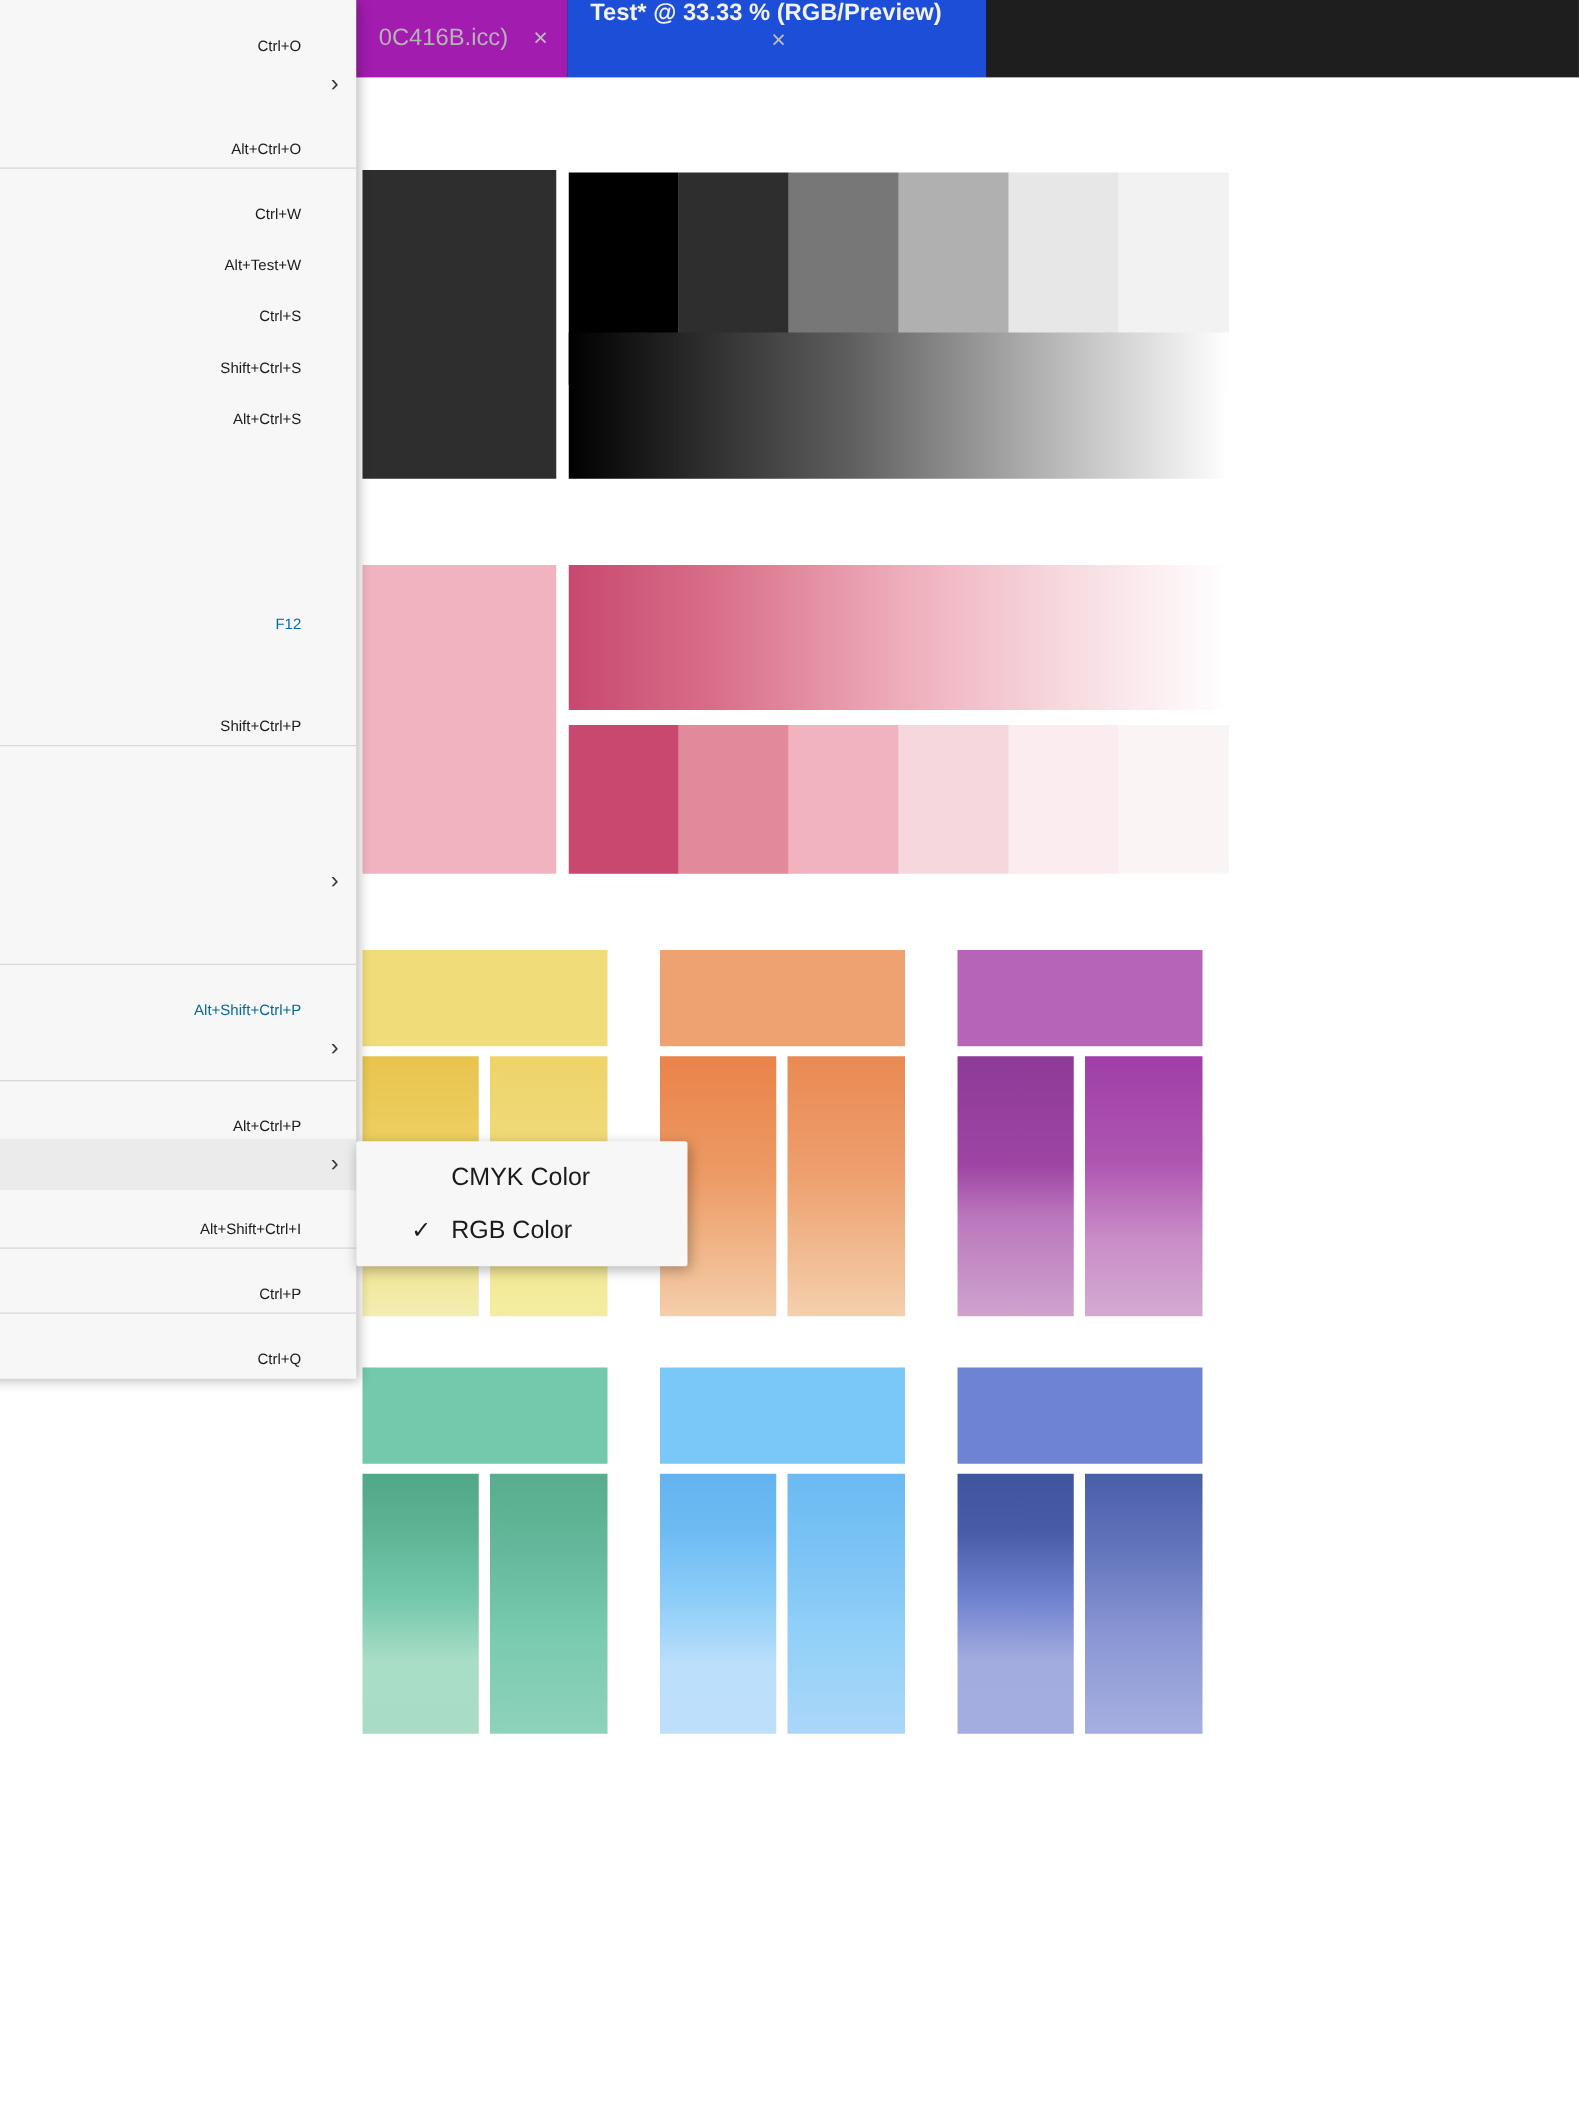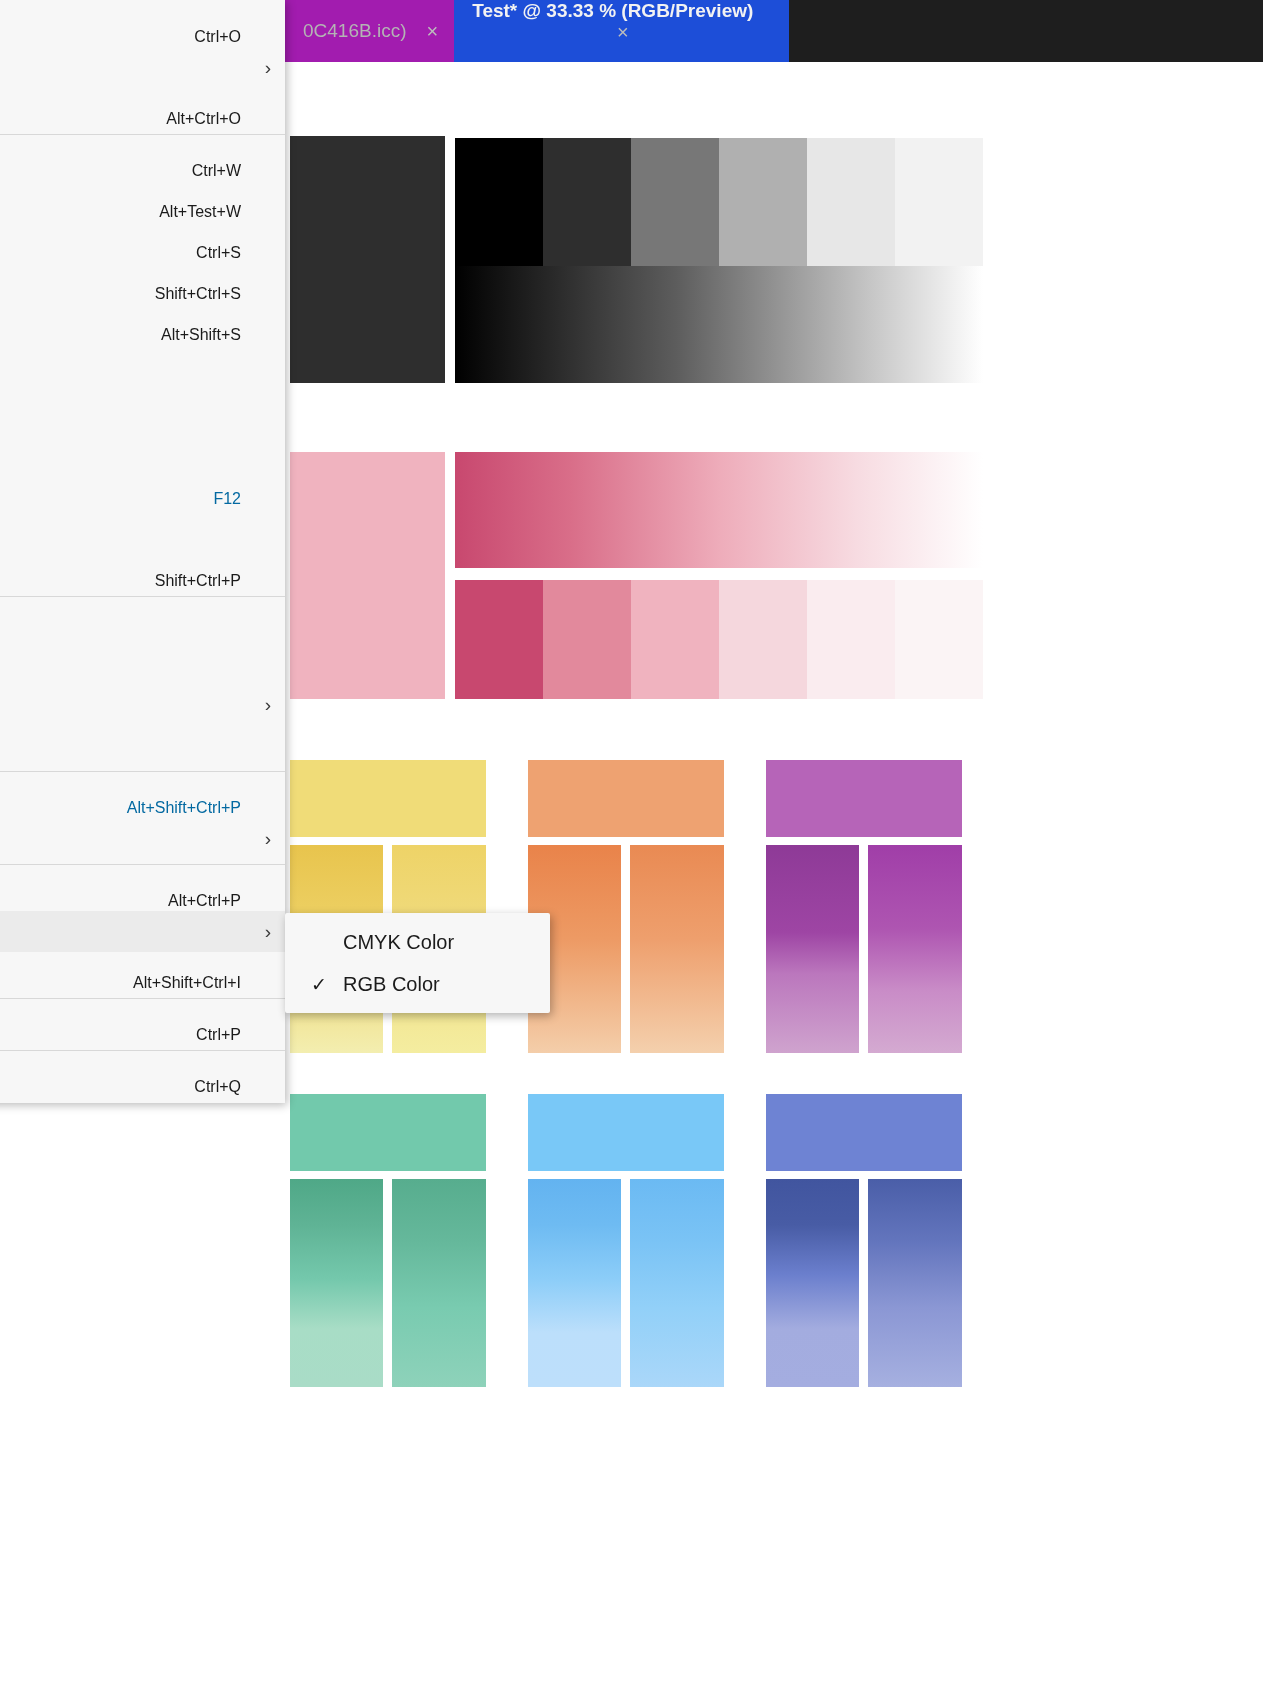--- a/index.html
+++ b/index.html
@@ -92,21 +92,21 @@
     font-size: 20px;
     color: #1b1b1b;
     padding: 0 14px 0 26px;
     box-sizing: border-box;
     white-space: nowrap;
   }
   .mi.hl { background: #ebebeb; }
   .mi-label { flex: 1; overflow: hidden; }
   .mi-short {
     color: #1b1b1b;
-    font-size: 16px;
+    font-size: 12px;
     margin-left: 24px;
     margin-top: 21px;
   }
   .mi.disabled .mi-label, .mi.disabled .mi-short { color: #0369a1; }
   .mi-arrow {
     font-size: 19px;
     color: #3a3a3a;
     margin-left: 18px;
     width: 12px;
     text-align: right;
@@ -129,21 +129,21 @@
     box-sizing: border-box;
     z-index: 60;
     border-radius: 2px;
   }
   .smi {
     height: 42px;
     display: flex;
     align-items: center;
     font-size: 20px;
     color: #1b1b1b;
-    padding-left: 10px;
+    padding-left: 28px;
     box-sizing: border-box;
     white-space: nowrap;
   }
   .smi-check {
     width: 48px;
     text-align: center;
     font-size: 19px;
     color: #1b1b1b;
     flex: none;
   }
@@ -240,21 +240,21 @@
       <span class="mi-short">Ctrl+S</span>
       <span class="mi-arrow"></span>
     </div>
     <div class="mi">
       <span class="mi-label"></span>
       <span class="mi-short">Shift+Ctrl+S</span>
       <span class="mi-arrow"></span>
     </div>
     <div class="mi">
       <span class="mi-label"></span>
-      <span class="mi-short">Alt+Shift+S</span>
+      <span class="mi-short">Alt+Ctrl+S</span>
       <span class="mi-arrow"></span>
     </div>
     <div class="mi disabled">
       <span class="mi-label">s...</span>
       <span class="mi-short"></span>
       <span class="mi-arrow"></span>
     </div>
     <div class="mi">
       <span class="mi-label"></span>
       <span class="mi-short"></span>

